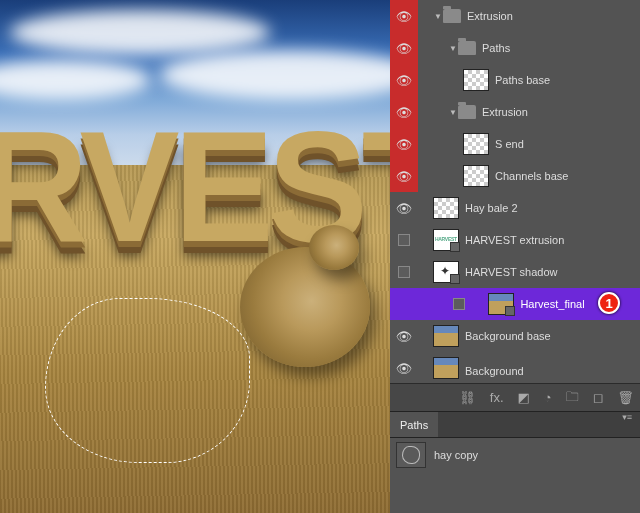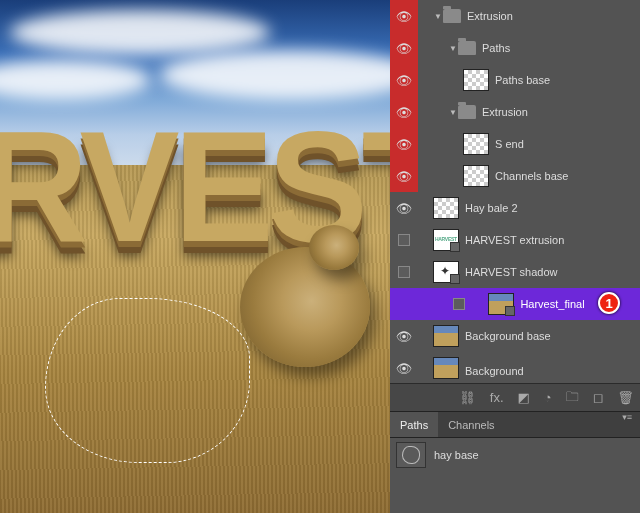--- a/index.html
+++ b/index.html
@@ -198,25 +198,24 @@
     <span style="">fx.</span>
     <span>◩</span>
     <span>◔</span>
     <span>🗀</span>
     <span>◻</span>
     <span>🗑</span>
   </div>
 
   <div class="paths-head">
     <div class="tab active">Paths</div>
-    <div class="tab">Channels</div>
     <div class="tab-menu">▾≡</div>
   </div>
   <div class="paths-body">
     <div class="path-row">
       <div class="path-thumb">
           <div class="path-shape"></div>
         </div>
-      <span class="label">hay base</span>
+      <span class="label">hay copy</span>
     </div>
   </div>
 
 </div>
 
 </body></html>

